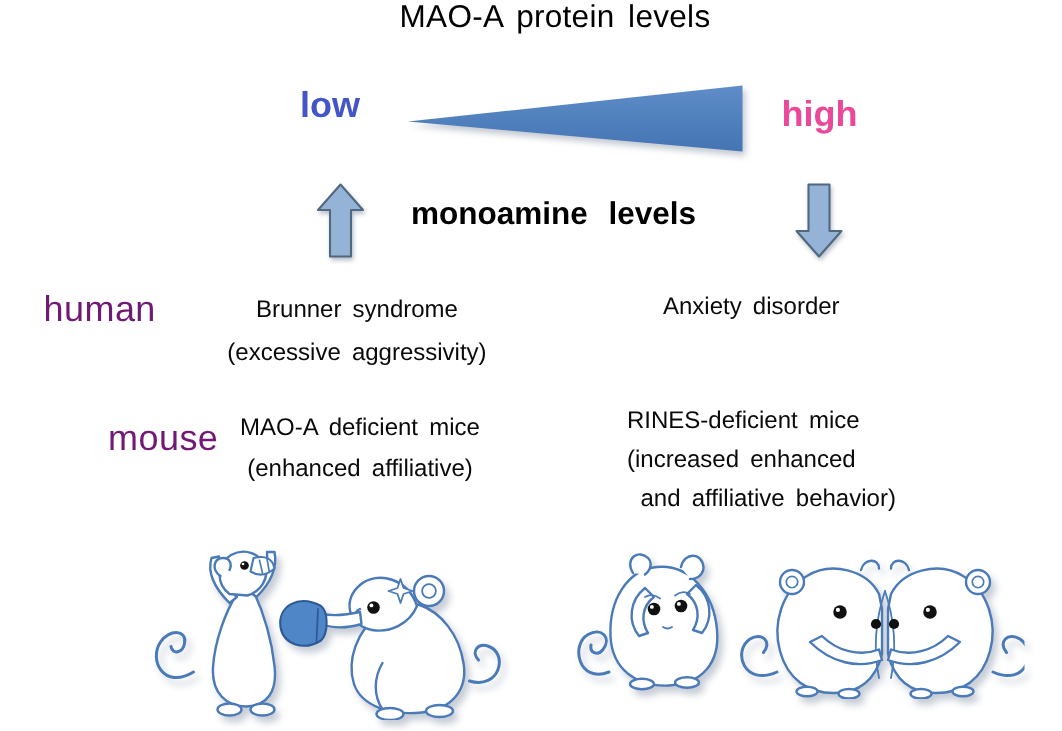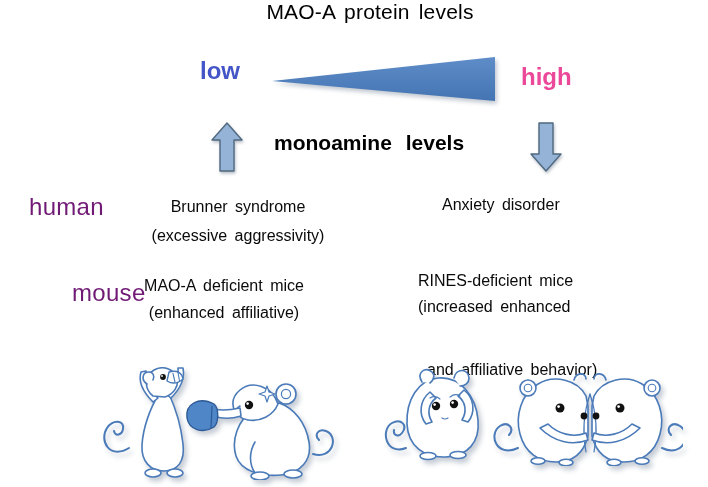--- a/index.html
+++ b/index.html
@@ -24,23 +24,23 @@
   .monoamine-label { left:274px; top:131px; font-size:21px; font-weight:bold; word-spacing:8px; color:#000; }
 
   .row-label { font-size:24px; color:#701a75; letter-spacing:.3px; }
   .human-label { left:29px; top:193px; }
   .mouse-label { left:28px; top:279px;margin-left:44px; }
 
   .cond { font-size:16px; color:#0a0a0a; word-spacing:3px; }
   .cond .line { display:block; }
   .human-low  { left:122px; top:192px; width:232px; text-align:center; line-height:29px; }
   .human-high { left:442px; top:196px; }
-  .mouse-low  { left:104px; top:272px; width:240px; text-align:center; line-height:27px; }
+  .mouse-low  { left:120px; top:272px; width:240px; text-align:center; line-height:27px; }
   .mouse-high { left:418px; top:268px; line-height:26px; }
-  .mouse-high .line-3 { padding-left:9px;margin-top:37px; }
+  .mouse-high .line-3 { padding-left:9px; }
 
   .mice { filter:drop-shadow(3px 4px 2.5px rgba(130,145,165,.45)); }
   .fighting-mice { left:95px;  top:350px; }
   .right-mice    { left:378px; top:366px; }
 </style>
 </head>
 <body>
 
 <div class="canvas">
 

